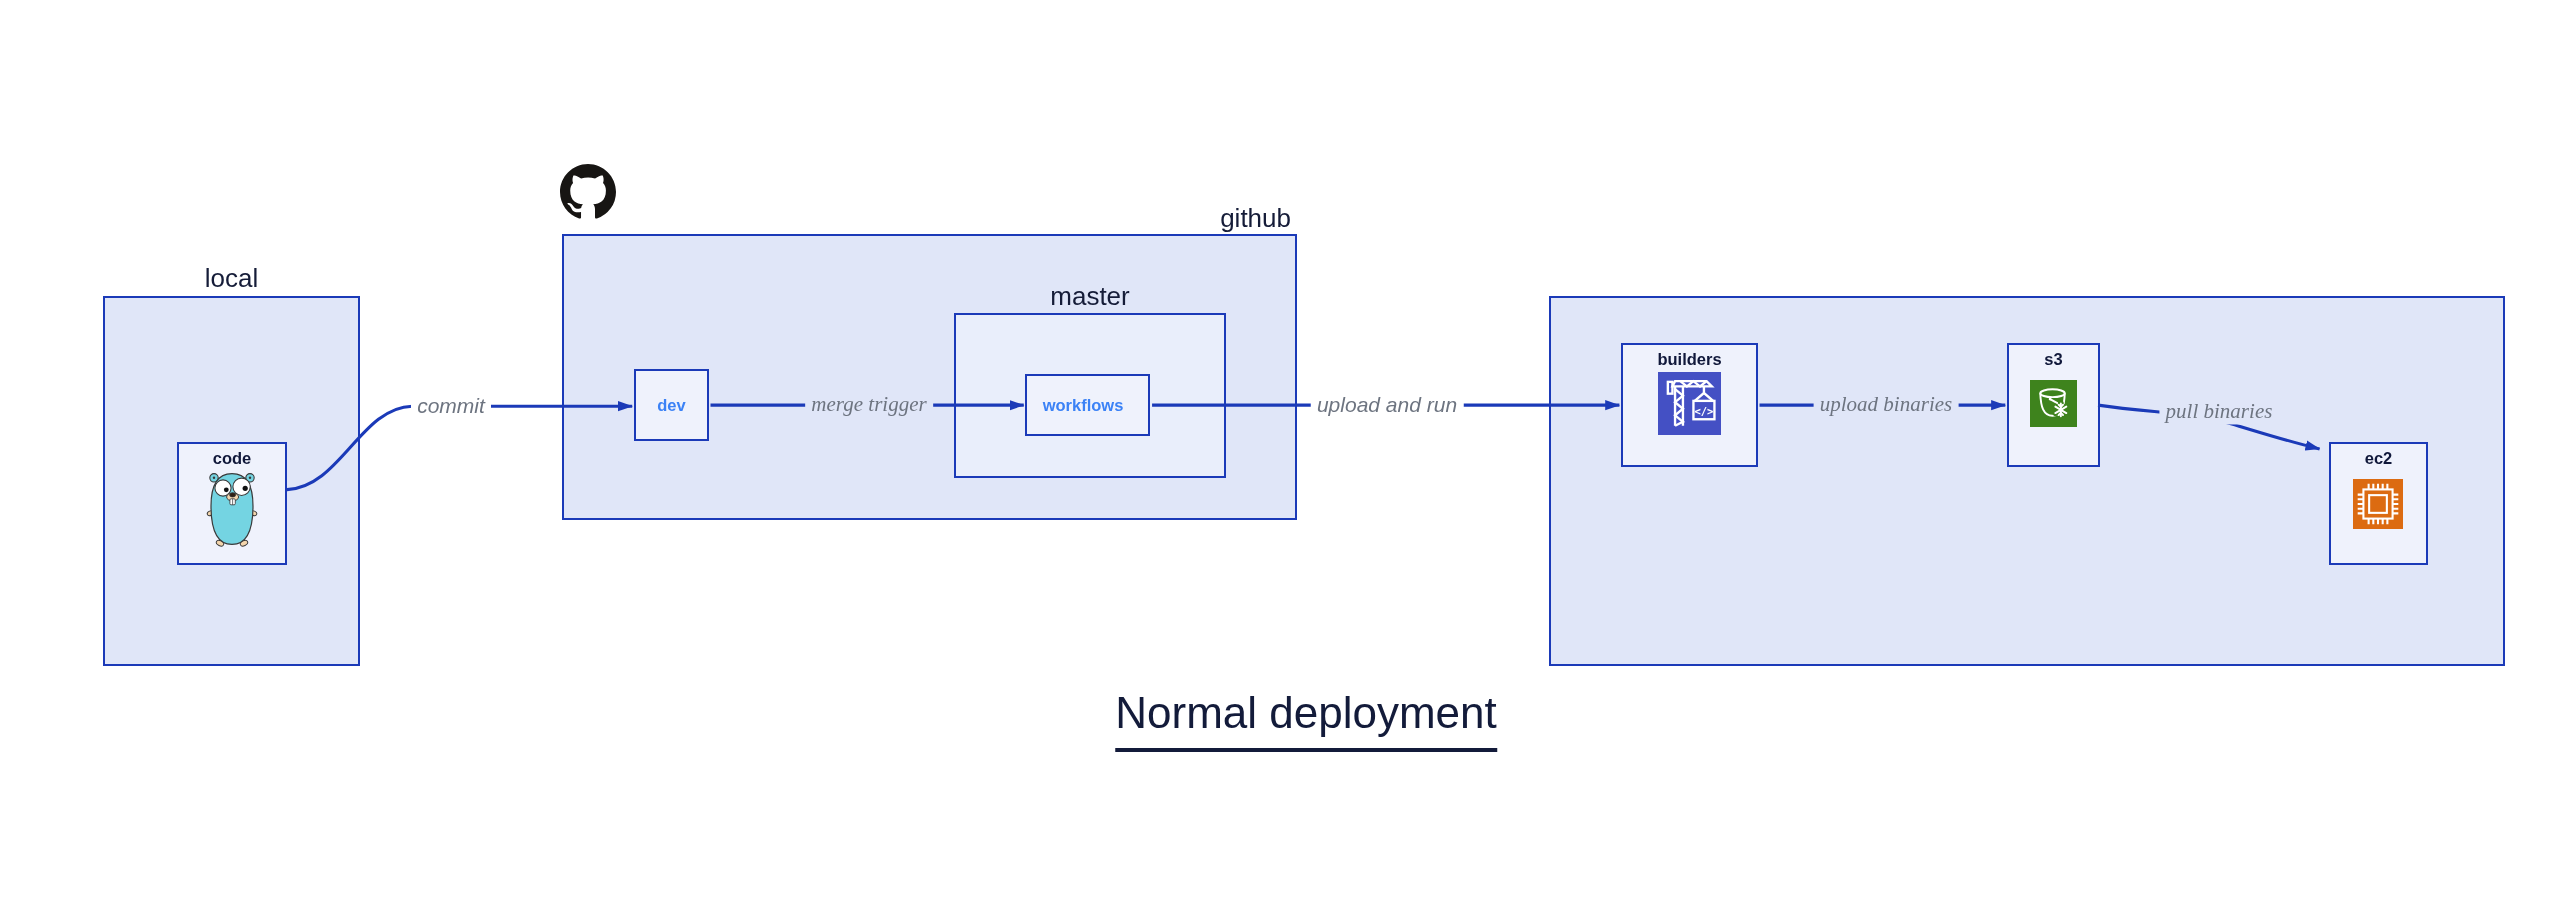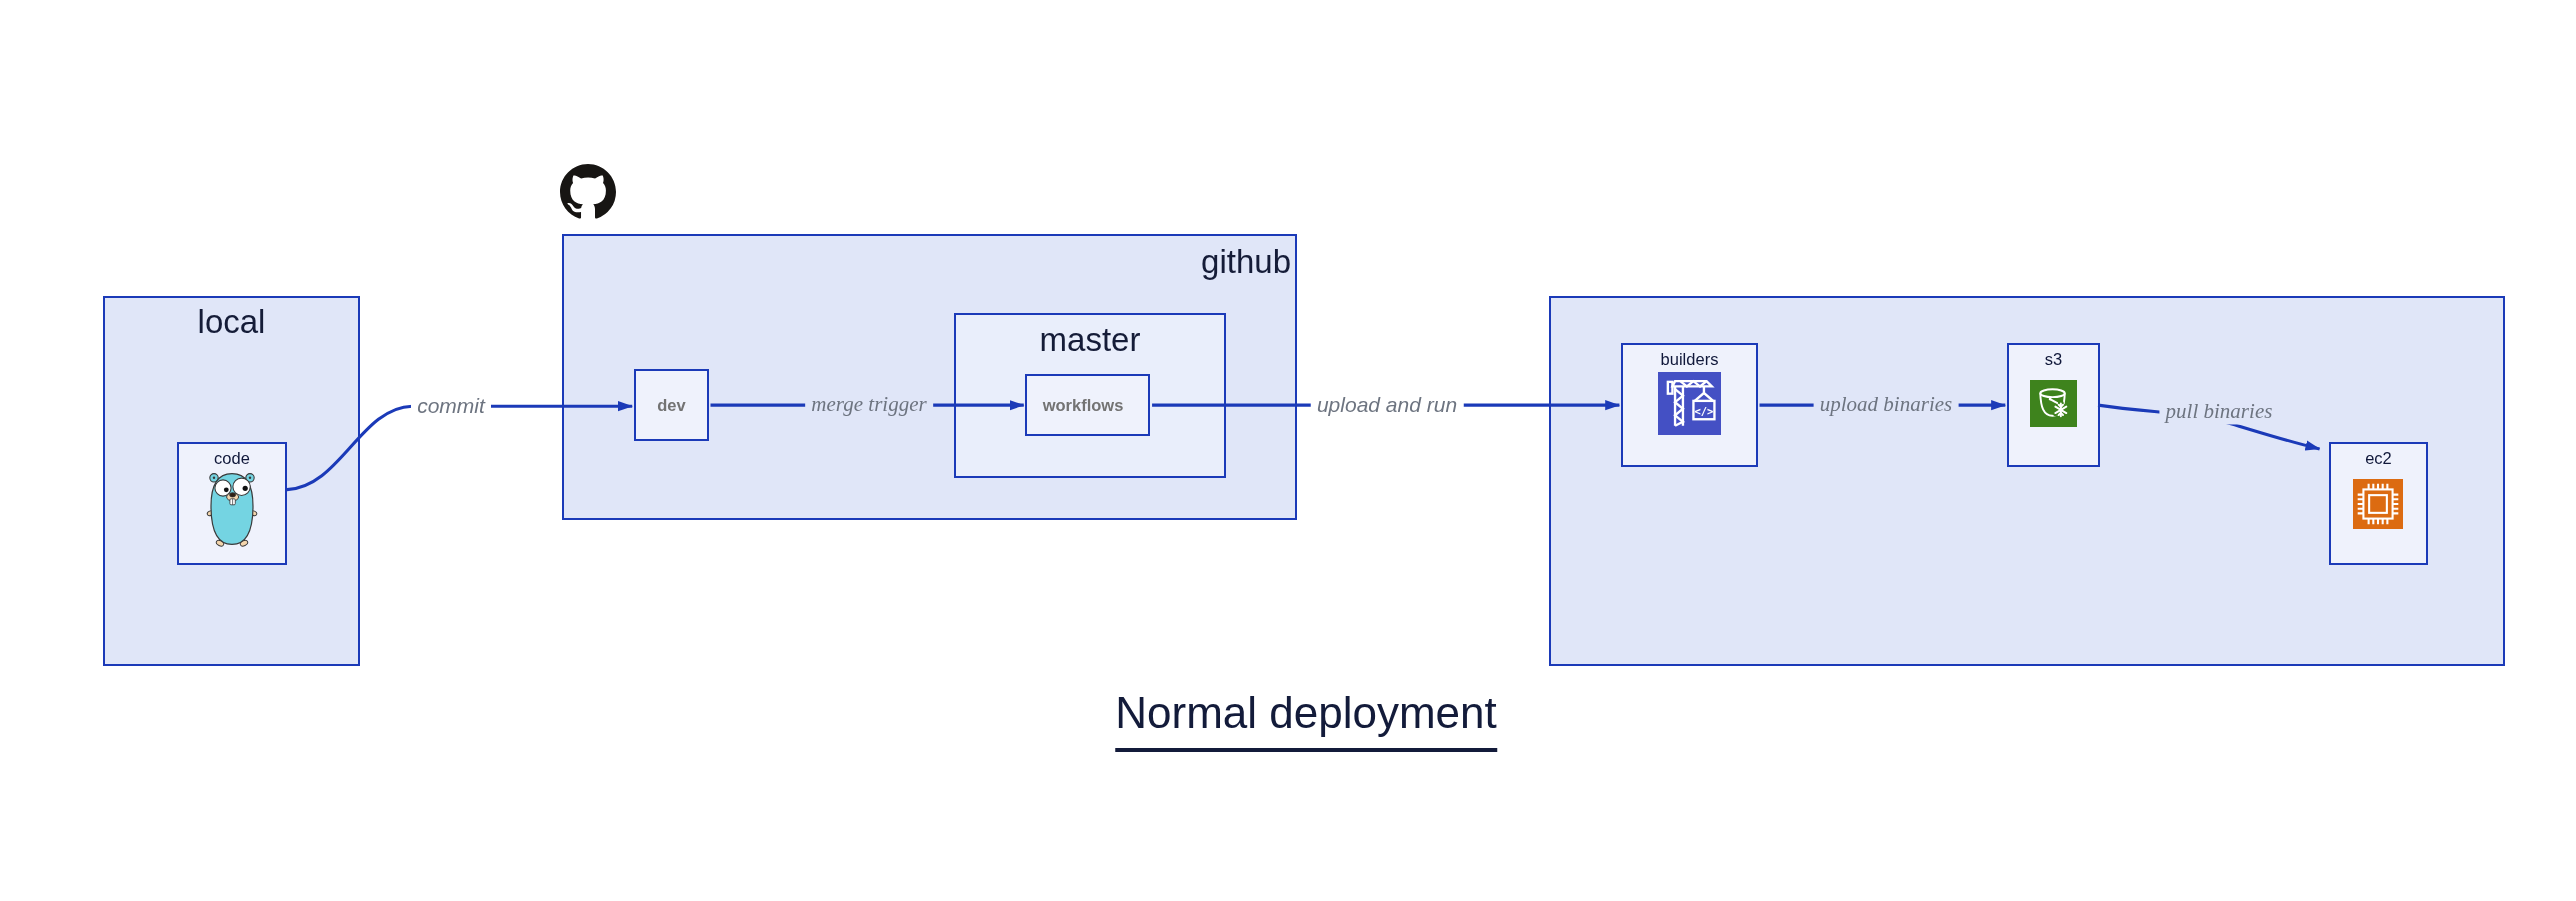--- a/index.html
+++ b/index.html
@@ -14,30 +14,30 @@
   html,body{margin:0;padding:0;background:#ffffff;}
   #canvas{
     position:relative;width:2604px;height:902px;background:#ffffff;
     font-family:"Liberation Sans",sans-serif;overflow:hidden;
   }
   .box{position:absolute;border:2.6px solid var(--blue);z-index:1;}
   .group{background:var(--groupFill);}
   .node{background:var(--nodeFill);}
   .master{background:var(--masterFill);}
   .group-label{
-    position:absolute;z-index:3;font-size:33px;color:var(--navy);
-    line-height:1.1;text-align:center;margin-top:40px;
+    position:absolute;z-index:3;font-size:26px;color:var(--navy);
+    line-height:1.1;text-align:center;
   }
   .node-label{
-    position:absolute;z-index:3;font-size:16.5px;font-weight:normal;
+    position:absolute;z-index:3;font-size:16.5px;font-weight:bold;
     color:#10183a;text-align:center;line-height:1.1;
   }
   .center-label{
     position:absolute;z-index:3;display:flex;align-items:center;justify-content:center;
-    font-size:16.5px;font-weight:bold;color:#737373;
+    font-size:16.5px;font-weight:bold;color:#3b82f6;
   }
   .edge-label{
     position:absolute;z-index:3;transform:translate(-50%,-50%);
     font-size:21px;font-style:italic;color:var(--gray);
     padding:1px 6.2px;white-space:nowrap;line-height:1.1;
   }
   .bg-white{background:#ffffff;}
   .bg-lav{background:var(--groupFill);font-family:Liberation Serif, serif;}
   .icon{position:absolute;z-index:3;}
   #edges{position:absolute;left:0;top:0;z-index:2;}

